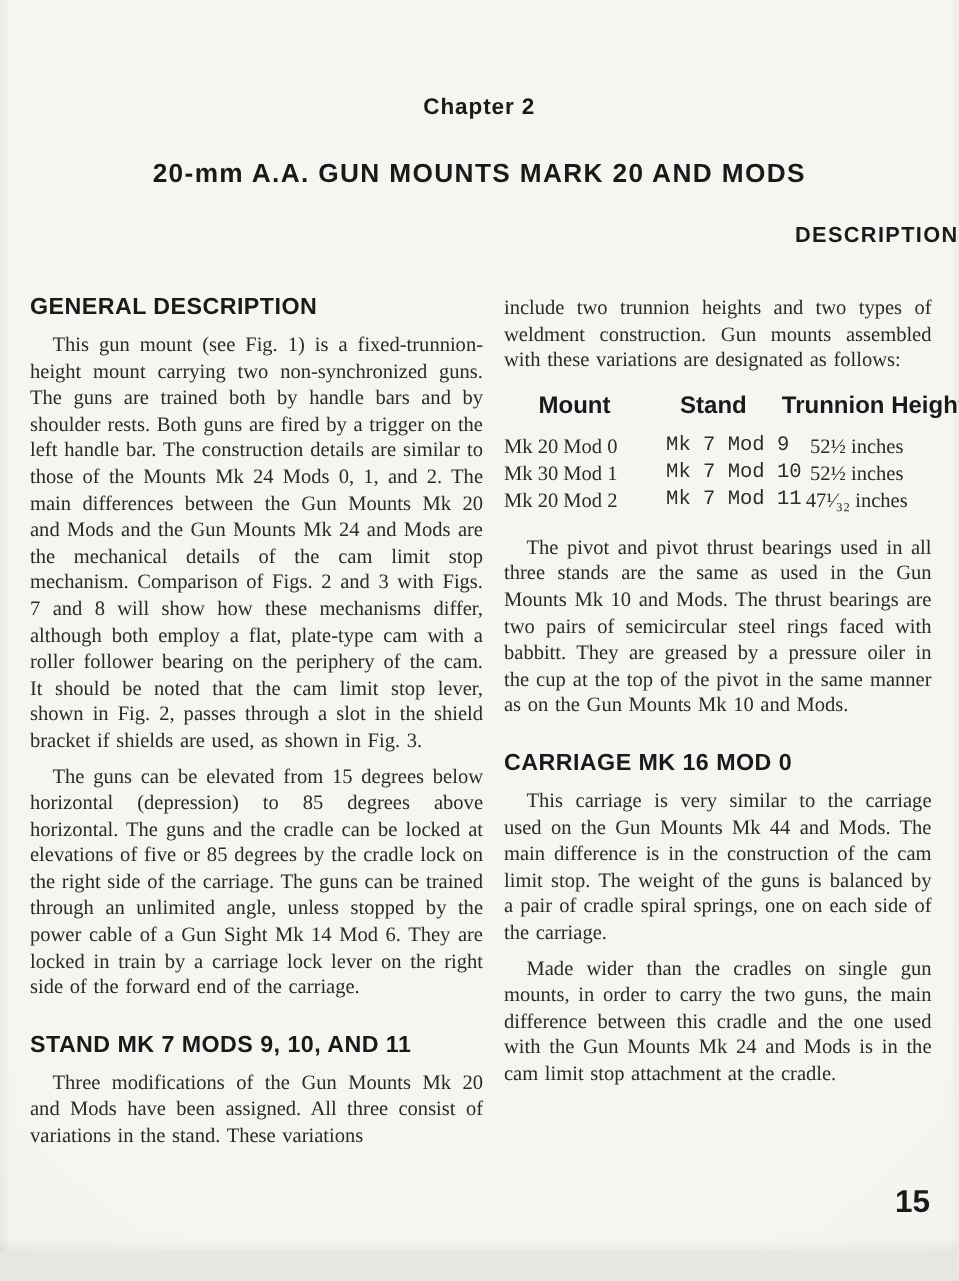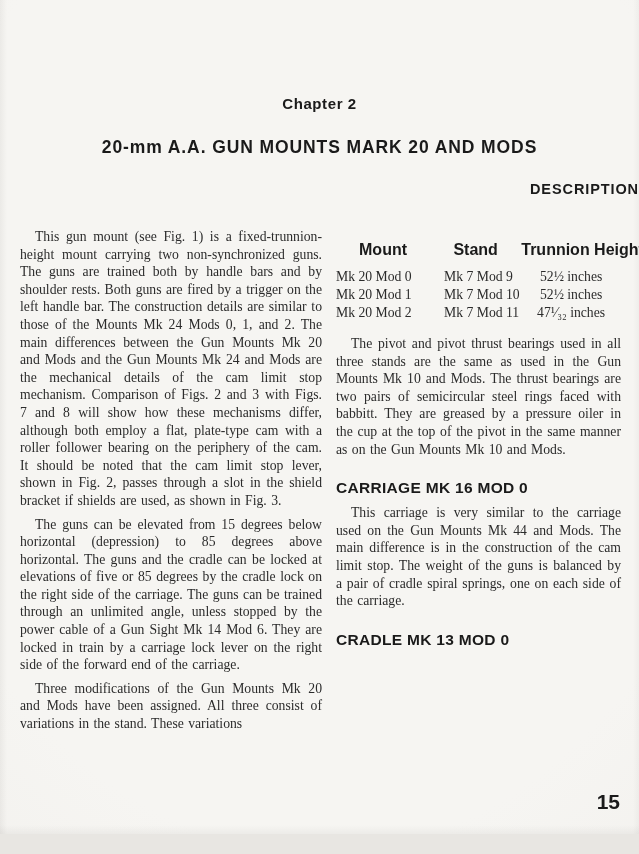--- a/index.html
+++ b/index.html
@@ -18,21 +18,21 @@
     position: relative;
     width: 639px; height: 834px;
     overflow: hidden;
     color: var(--ink);
     background:
       linear-gradient(90deg, rgba(60,55,50,0.06) 0px, rgba(60,55,50,0) 7px),
       linear-gradient(0deg, rgba(60,55,50,0.05) 0px, rgba(60,55,50,0) 9px),
       linear-gradient(270deg, rgba(60,55,50,0.04) 0px, rgba(60,55,50,0) 6px),
       radial-gradient(130% 120% at 50% 42%, #f6f5f2 50%, #edebe7 100%),
       var(--paper);
-    padding-top: 95px;
+    padding-top: 63px;
   }
   .chapter {
     text-align: center;
     font-family: "Liberation Sans", sans-serif;
     font-weight: bold;
     font-size: 15px;
     letter-spacing: 0.6px;
     color: var(--heading);
   }
   .doc-title {
@@ -98,21 +98,21 @@
     padding: 0 0 9px 0;
     white-space: nowrap;
   }
   table.designation-table td {
     font-size: 13.7px;
     line-height: 18px;
     padding: 0;
     white-space: nowrap;
   }
   table.designation-table td.cell-mount { text-align: left; }
-  table.designation-table td.cell-stand { text-align: left; padding-left: 14px; }
+  table.designation-table td.cell-stand { text-align: center; padding-left: 14px; font-family: Liberation Mono, monospace; }
   table.designation-table td.cell-height { text-align: center; }
   .page-number {
     position: absolute;
     right: 19px;
     bottom: 20px;
     font-family: "Liberation Sans", sans-serif;
     font-weight: bold;
     font-size: 21px;
     color: var(--heading);
   }
@@ -122,26 +122,29 @@
 
 <div class="page">
 
   <div class="chapter">Chapter 2</div>
   <div class="doc-title">20-mm A.A. GUN MOUNTS MARK 20 AND MODS</div>
   <div class="doc-subtitle">DESCRIPTION</div>
 
   <div class="columns">
 
     <div class="col-left">
+      <h3 class="section-heading">GENERAL DESCRIPTION</h3>
       <p class="body-par">This gun mount (see Fig. 1) is a fixed-trunnion-height mount carrying two non-synchronized guns.  The guns are trained both by handle bars and by shoulder rests.  Both guns are fired by a trigger on the left handle bar.  The construction details are similar to those of the Mounts Mk 24 Mods 0, 1, and 2.  The main differences between the Gun Mounts Mk 20 and Mods and the Gun Mounts Mk 24 and Mods are the mechanical details of the cam limit stop mechanism.  Comparison of Figs. 2 and 3 with Figs. 7 and 8 will show how these mechanisms differ, although both employ a flat, plate-type cam with a roller follower bearing on the periphery of the cam.  It should be noted that the cam limit stop lever, shown in Fig. 2, passes through a slot in the shield bracket if shields are used, as shown in Fig. 3.</p>
       <p class="body-par">The guns can be elevated from 15 degrees below horizontal (depression) to 85 degrees above horizontal.  The guns and the cradle can be locked at elevations of five or 85 degrees by the cradle lock on the right side of the carriage.  The guns can be trained through an unlimited angle, unless stopped by the power cable of a Gun Sight Mk 14 Mod 6.  They are locked in train by a carriage lock lever on the right side of the forward end of the carriage.</p>
+      <h3 class="section-heading spaced">STAND MK 7 MODS 9, 10, AND 11</h3>
       <p class="body-par">Three modifications of the Gun Mounts Mk 20 and Mods have been assigned.  All three consist of variations in the stand.  These variations</p>
     </div>
 
     <div class="col-right">
+      <p class="body-par no-indent">include two trunnion heights and two types of weldment construction.  Gun mounts assembled with these variations are designated as follows:</p>
 
       <table class="designation-table">
         <colgroup>
             <col class="c1">
             <col class="c2">
             <col class="c3">
           </colgroup>
         <thead>
           <tr>
             <th>Mount</th>
@@ -149,37 +152,37 @@
             <th>Trunnion Height</th>
           </tr>
         </thead>
         <tbody>
           <tr>
             <td class="cell-mount">Mk 20 Mod 0</td>
             <td class="cell-stand">Mk 7 Mod 9</td>
             <td class="cell-height">52½ inches</td>
           </tr>
           <tr>
-            <td class="cell-mount">Mk 20 Mod 1</td>
+            <td class="cell-mount">Mk 30 Mod 1</td>
             <td class="cell-stand">Mk 7 Mod 10</td>
             <td class="cell-height">52½ inches</td>
           </tr>
           <tr>
             <td class="cell-mount">Mk 20 Mod 2</td>
             <td class="cell-stand">Mk 7 Mod 11</td>
             <td class="cell-height">47¹⁄₃₂ inches</td>
           </tr>
         </tbody>
       </table>
 
       <p class="body-par">The pivot and pivot thrust bearings used in all three stands are the same as used in the Gun Mounts Mk 10 and Mods.  The thrust bearings are two pairs of semicircular steel rings faced with babbitt.  They are greased by a pressure oiler in the cup at the top of the pivot in the same manner as on the Gun Mounts Mk 10 and Mods.</p>
 
       <h3 class="section-heading spaced">CARRIAGE MK 16 MOD 0</h3>
       <p class="body-par">This carriage is very similar to the carriage used on the Gun Mounts Mk 44 and Mods.  The main difference is in the construction of the cam limit stop.  The weight of the guns is balanced by a pair of cradle spiral springs, one on each side of the carriage.</p>
 
-      <h3 class="section-heading spaced">CRADLE MK 13 MOD 0</h3>
+      <p class="body-par">Made wider than the cradles on single gun mounts, in order to carry the two guns, the main difference between this cradle and the one used with the Gun Mounts Mk 24 and Mods is in the cam limit stop attachment at the cradle.</p>
     </div>
 
   </div>
 
   <div class="page-number">15</div>
 
 </div>
 
 </body></html>

